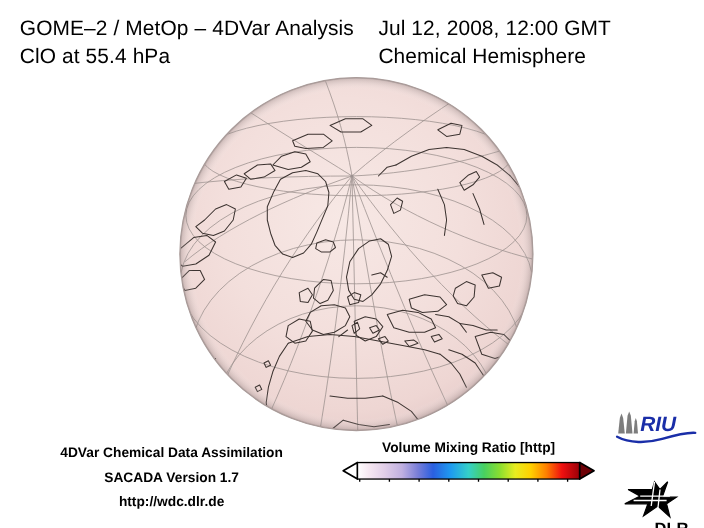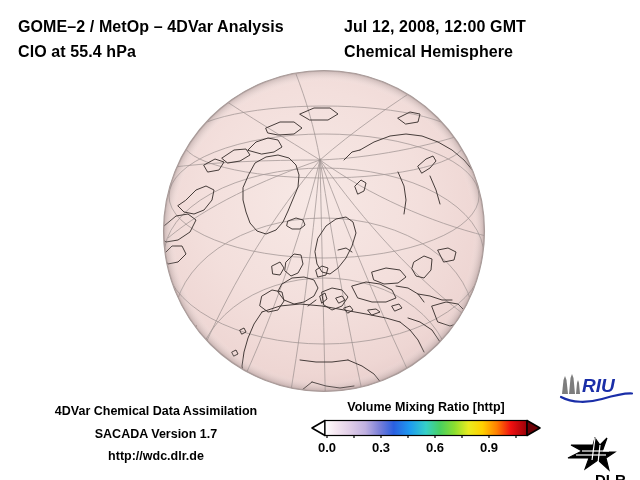--- a/index.html
+++ b/index.html
@@ -24,22 +24,22 @@
     width: 360px;
   }
   #header-right {
     position: absolute;
     right: 16px;
     top: 14px;
     width: 280px;
     text-align: left;
   }
   .hdr-line {
-    font-size: 16px;
-    font-weight: bold;
+    font-size: 19px;
+    font-weight: normal;
     line-height: 25px;
     white-space: nowrap;
     letter-spacing: 0.1px;
   }
 
   
   #globe-panel {
     position: absolute;
     left: 0;
     top: 0;
@@ -328,26 +328,20 @@
         <line x1="71" y1="17.5" x2="71" y2="21"></line>
         <line x1="98" y1="17.5" x2="98" y2="21"></line>
         <line x1="125" y1="17.5" x2="125" y2="21"></line>
         <line x1="152" y1="17.5" x2="152" y2="21"></line>
         <line x1="179" y1="17.5" x2="179" y2="21"></line>
         <line x1="206" y1="17.5" x2="206" y2="21"></line>
       </g>
     </svg>
   </div>
 
-  <div id="colorbar-ticklabels">
-    <span class="cb-ticklabel" style="left:17px;">0.0</span>
-    <span class="cb-ticklabel" style="left:71px;">0.3</span>
-    <span class="cb-ticklabel" style="left:125px;">0.6</span>
-    <span class="cb-ticklabel" style="left:179px;">0.9</span>
-  </div>
 </div>
 
 <div id="logo-riu">
   <svg width="76" height="32" viewBox="0 0 76 32">
 
     <g fill="#7d7d7d">
       <path d="M4,22 L5.5,8 L7,4 L8.5,8 L10,22 Z"></path>
       <path d="M11,22 L12.5,6 L14,2 L15.5,6 L17,22 Z"></path>
       <path d="M18,22 L19,11 L20,8 L21,11 L22,22 Z"></path>
     </g>

